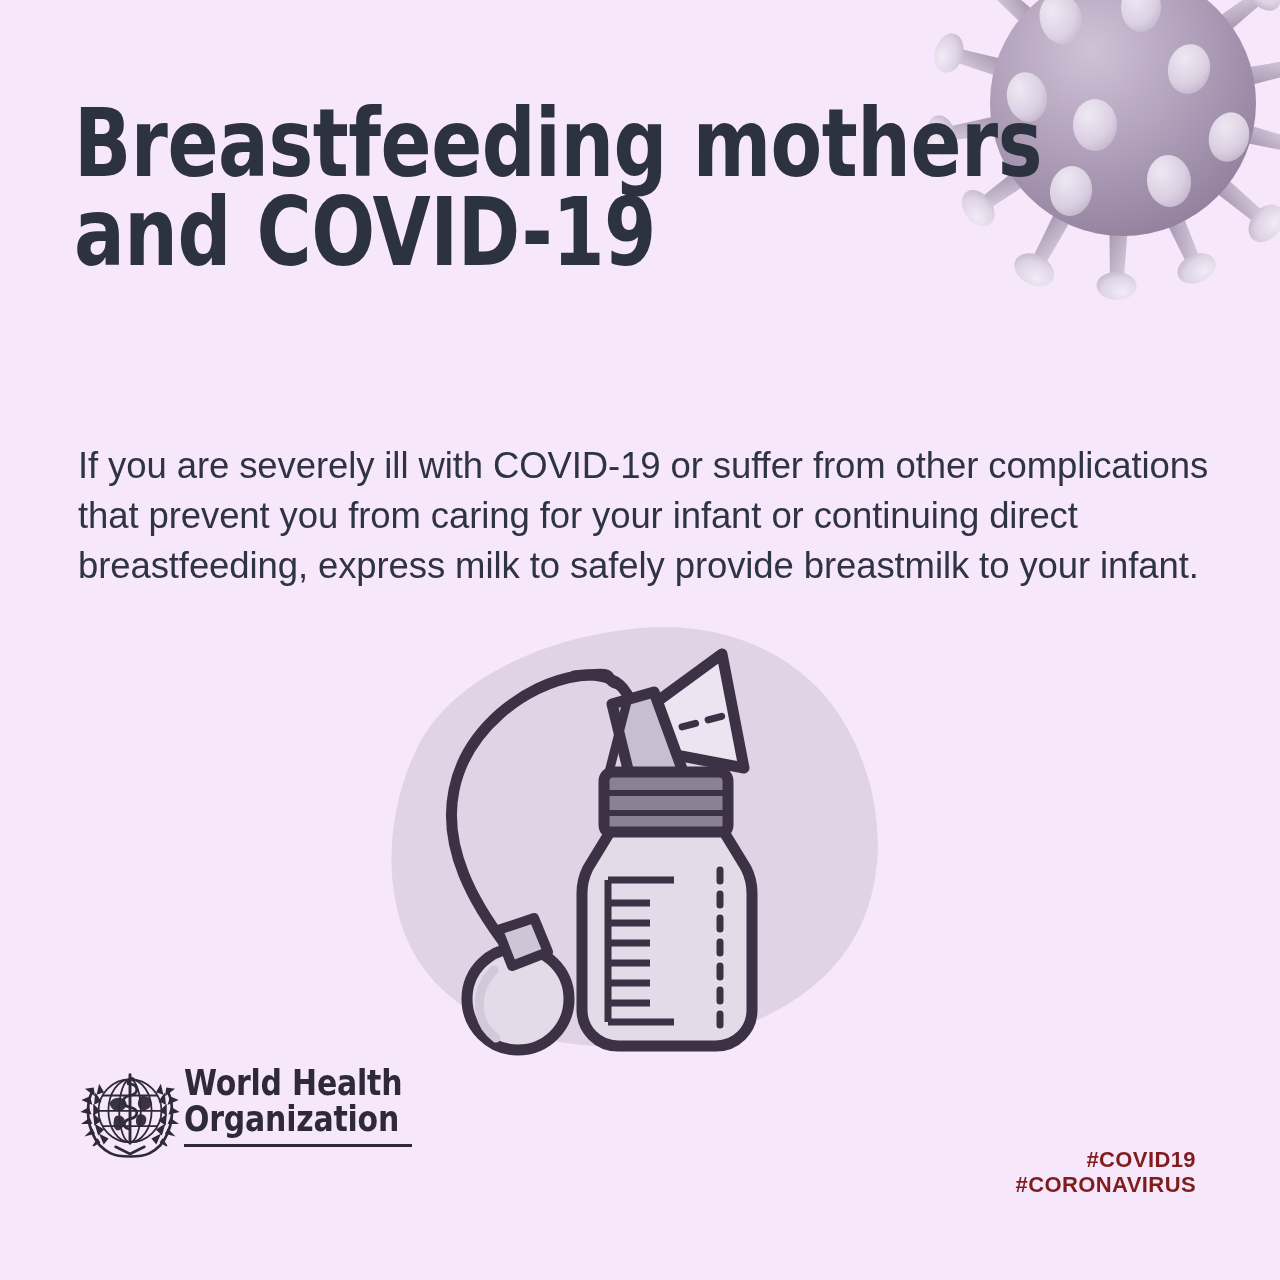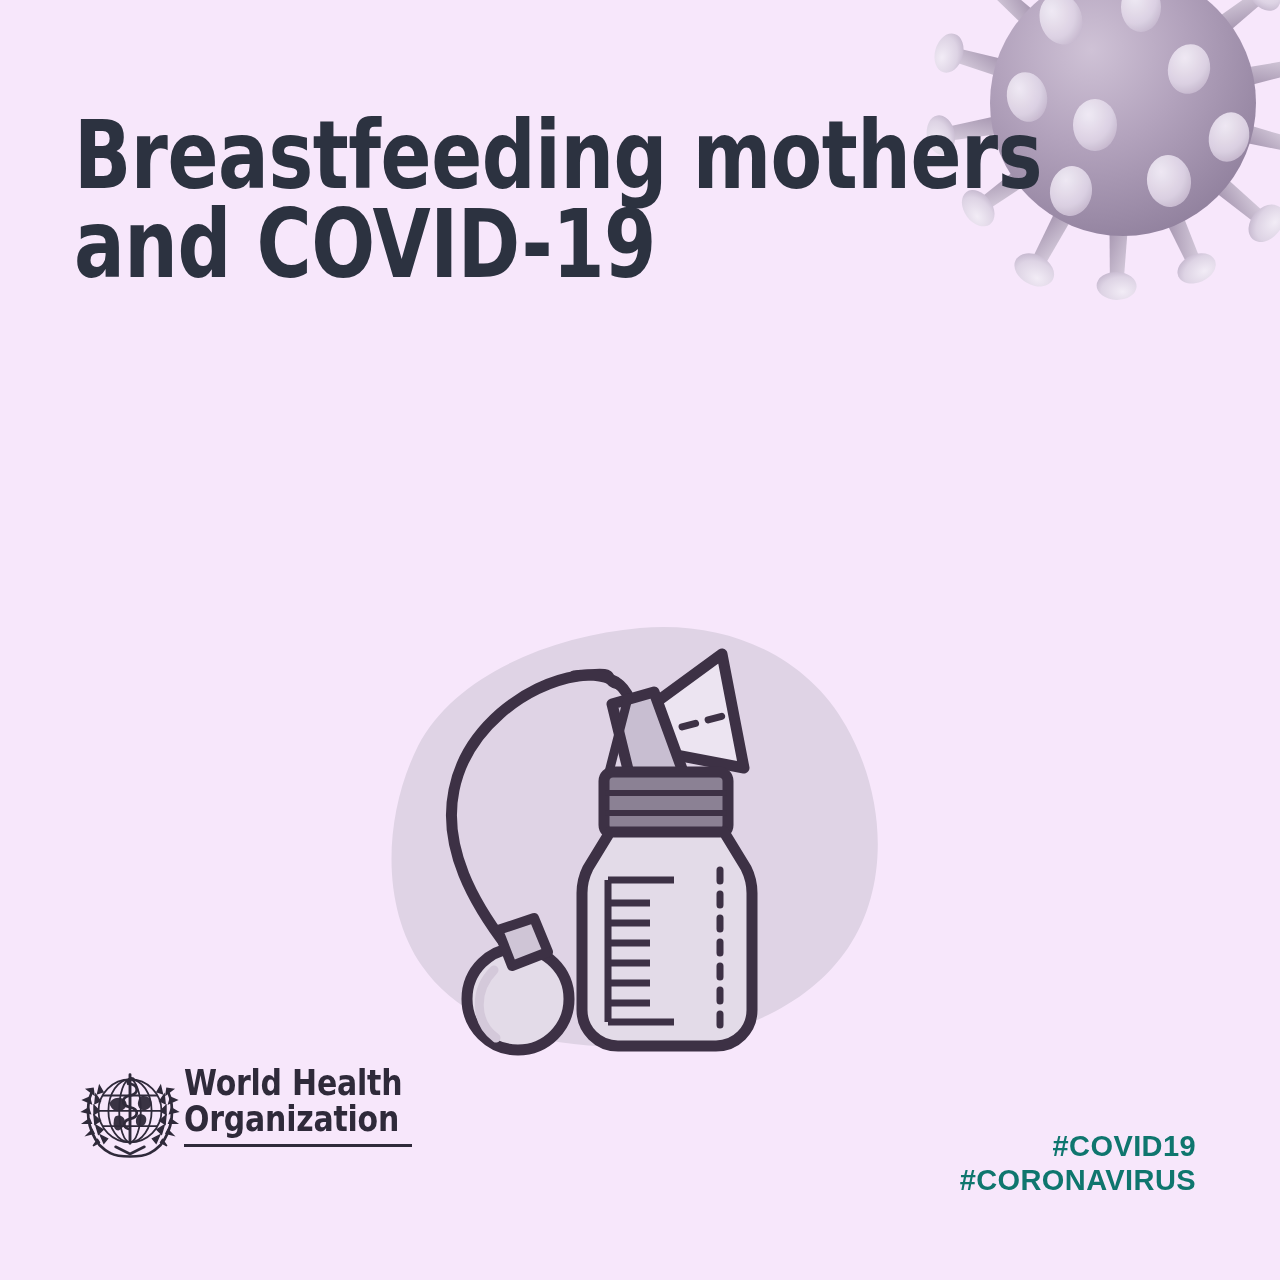--- a/index.html
+++ b/index.html
@@ -29,21 +29,21 @@
     right: -58px;
     width: 430px;
     height: 470px;
     pointer-events: none;
   }
 
   
   #title-block {
     position: absolute;
     left: 74px;
-    top: 112px;
+    top: 100px;
     width: 1010px;
   }
   .title-line {
     color: #2c3240;
     font-family: "Liberation Sans Narrow", "DejaVu Sans Condensed", "Liberation Sans", sans-serif;
     font-weight: 700;
     letter-spacing: -0.5px;
     line-height: 0.92;
     margin: 0;
     transform: scaleX(0.88);
@@ -138,23 +138,23 @@
     transform: scaleX(0.94);
     transform-origin: left center;
   }
 
   
   #hashtags {
     position: absolute;
     right: 84px;
     bottom: 82px;
     text-align: right;
-    color: #0f766e;
+    color: #7f1d1d;
     font-weight: 700;
-    font-size: 29px;
+    font-size: 22px;
     line-height: 1.17;
     letter-spacing: 0.4px;
   }
   .hashtag { display: block; }
 </style>
 </head>
 <body>
 
 <div id="poster">
 
@@ -247,20 +247,21 @@
         <ellipse cx="106" cy="34" rx="20" ry="25" transform="rotate(14 106 34)"></ellipse>
       </g>
     </g>
   </svg>
 
   <div id="title-block">
     <div class="title-line" id="title-line-1">Breastfeeding mothers</div>
     <div class="title-line" id="title-line-2">and COVID-19</div>
   </div>
 
+  <p id="body-copy">If you are severely ill with COVID-19 or suffer from other complications that prevent you from caring for your infant or continuing direct breastfeeding, express milk to safely provide breastmilk to your infant.</p>
 
   <svg id="illustration" viewBox="0 0 530 470" xmlns="http://www.w3.org/2000/svg">
     <g>
       <path d="M262,10
                C352,2 430,40 468,108
                C508,178 512,268 470,330
                C428,392 348,424 258,428
                C168,432 86,408 44,348
                C2,288 6,196 40,128
                C76,58 172,18 262,10 Z" fill="#dfd3e5"></path>

